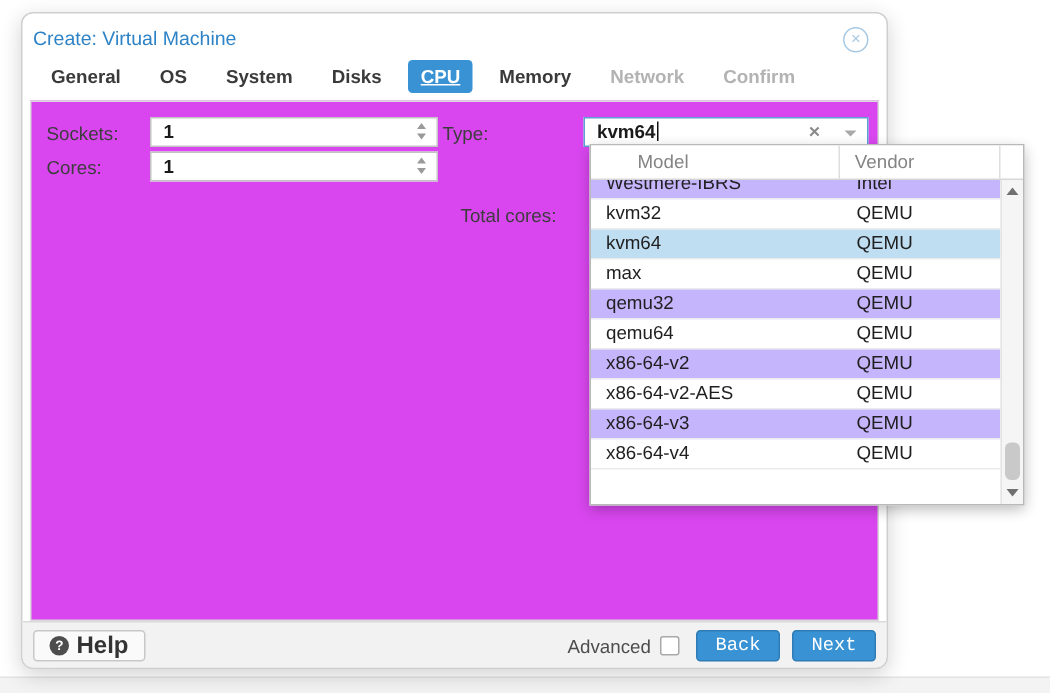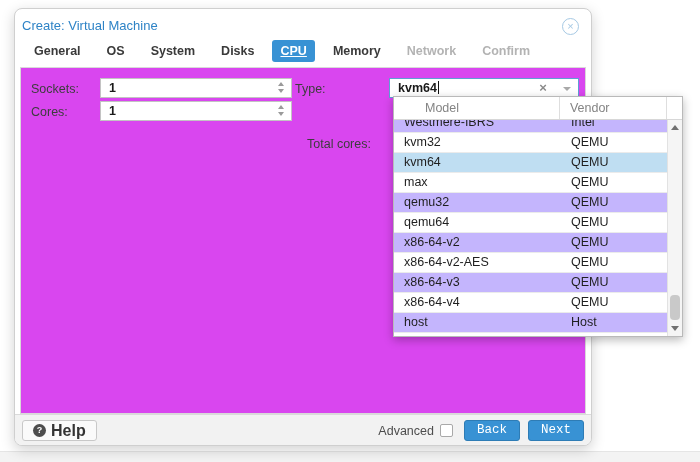--- a/index.html
+++ b/index.html
@@ -201,24 +201,20 @@
       <span class="pk-cell-vendor">QEMU</span>
     </div>
     <div class="pk-row striped">
       <span class="pk-cell-model">x86-64-v3</span>
       <span class="pk-cell-vendor">QEMU</span>
     </div>
     <div class="pk-row">
       <span class="pk-cell-model">x86-64-v4</span>
       <span class="pk-cell-vendor">QEMU</span>
     </div>
-    <div class="pk-row striped">
-      <span class="pk-cell-model">host</span>
-      <span class="pk-cell-vendor">Host</span>
-    </div>
   </div>
   <div class="pk-scroll">
     <span class="sc-up"></span>
     <span class="sc-thumb"></span>
     <span class="sc-down"></span>
   </div>
 </div>
 
 <div class="page-bottom-strip"></div>
 

